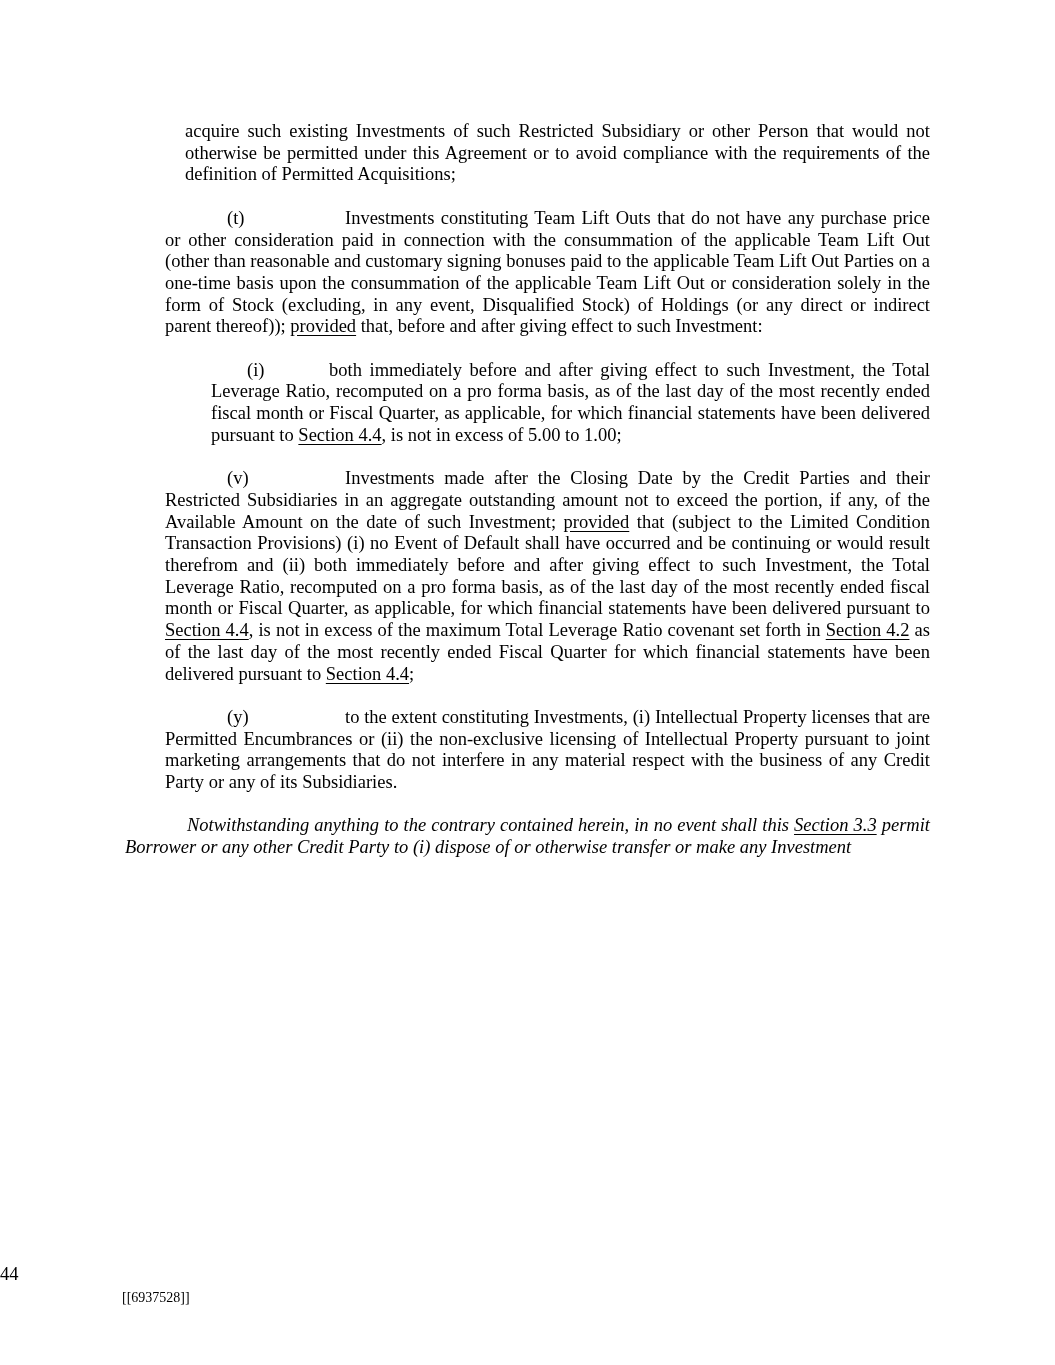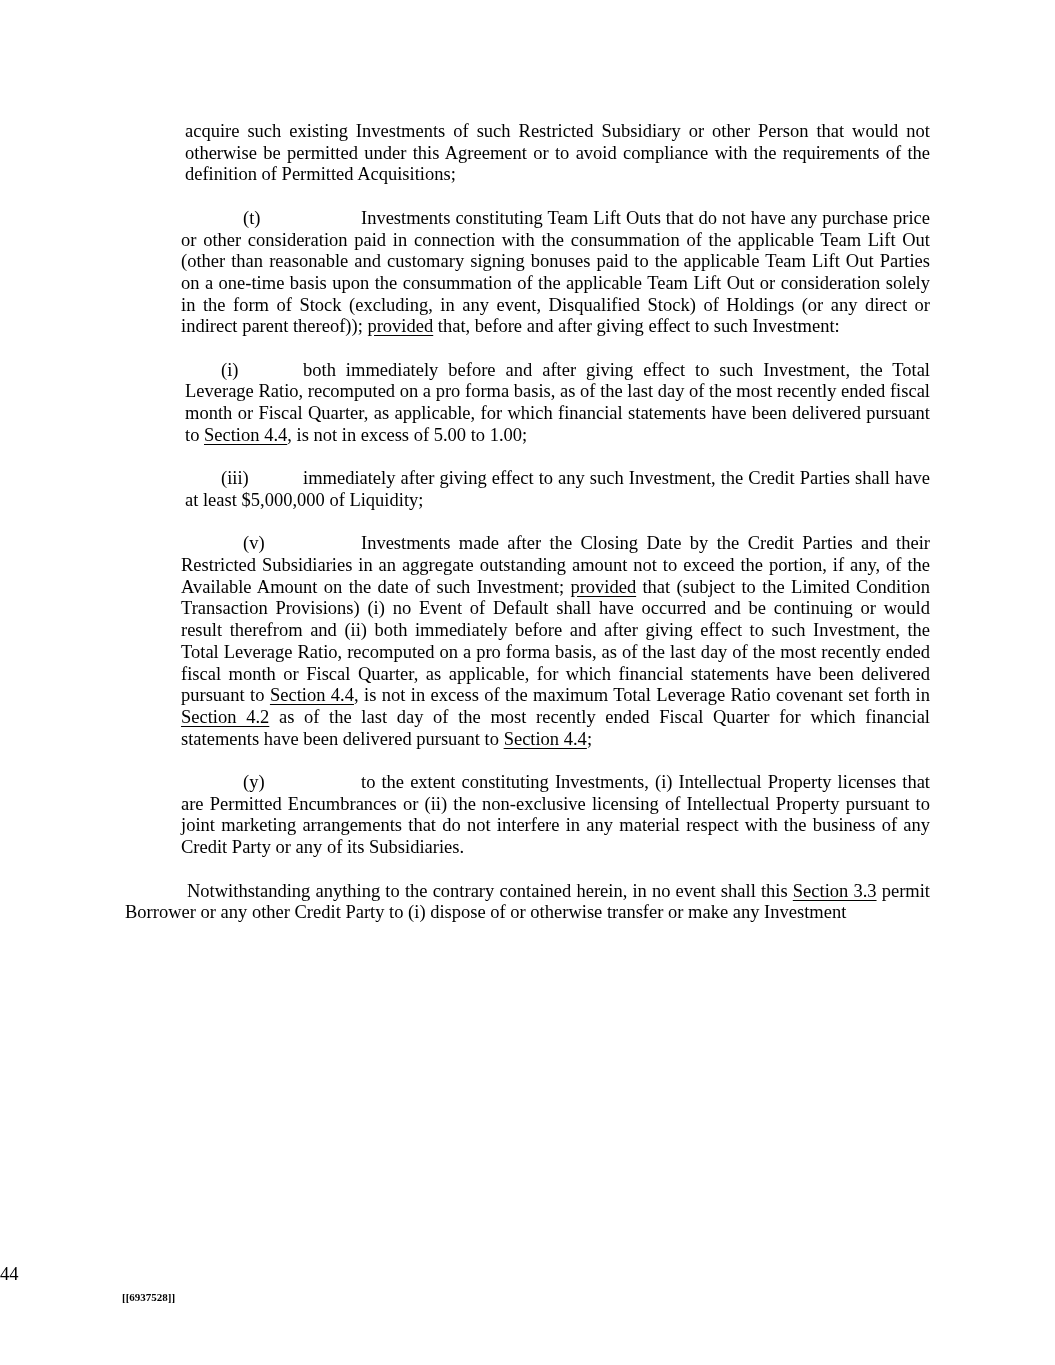--- a/index.html
+++ b/index.html
@@ -23,54 +23,52 @@
     left: 125px;
     top: 121px;
     width: 805px;
   }
   .para {
     margin: 0 0 21.7px 0;
     text-align: justify;
     text-justify: inter-word;
   }
   .para.cont   { margin-left: 60px;  text-indent: 0; }
-  .para.letter { margin-left: 56px;  text-indent: 62px; }
-  .para.sub    { margin-left: 60px; text-indent: 36px; }
-  .para.outer  { margin-left: 0;     text-indent: 62px; margin-bottom: 0; }
+  .para.letter { margin-left: 40px;  text-indent: 62px; }
+  .para.sub    { margin-left: 86px; text-indent: 36px; }
+  .para.outer  { margin-left: 0;     text-indent: 62px; margin-bottom: 0; font-style: italic; }
   .plabel {
     display: inline-block;
     text-indent: 0;
   }
   .para.letter .plabel { width: 118px; }
   .para.sub .plabel    { width: 82px; }
   .ul { text-decoration: underline; text-underline-offset: 3px; }
   .page-number {
     position: absolute;
     left: 0;
     top: 1264px;
     width: 1055px;
     text-align: left;
   }
   .footer-id {
     position: absolute;
     left: 122px;
     top: 1290px;
-    font-size: 11px;
+    font-size: 14px;
     line-height: 15px;
-    font-weight: bold;
   }
 </style>
 </head>
 <body>
 
 <div class="page">
   <div class="doc-body" id="doc-body">
       <p class="para cont"><span>acquire such existing Investments of such Restricted Subsidiary or other Person that would not otherwise be permitted under this Agreement or to avoid compliance with the requirements of the definition of Permitted Acquisitions;</span></p>
       <p class="para letter"><span class="plabel">(t)</span><span>Investments constituting Team Lift Outs that do not have any purchase price or other consideration paid in connection with the consummation of the applicable Team Lift Out (other than reasonable and customary signing bonuses paid to the applicable Team Lift Out Parties on a one-time basis upon the consummation of the applicable Team Lift Out or consideration solely in the form of Stock (excluding, in any event, Disqualified Stock) of Holdings (or any direct or indirect parent thereof)); </span><span class="ul">provided</span><span> that, before and after giving effect to such Investment:</span></p>
       <p class="para sub"><span class="plabel">(i)</span><span>both immediately before and after giving effect to such Investment, the Total Leverage Ratio, recomputed on a pro forma basis, as of the last day of the most recently ended fiscal month or Fiscal Quarter, as applicable, for which financial statements have been delivered pursuant to </span><span class="ul">Section 4.4</span><span>, is not in excess of 5.00 to 1.00;</span></p>
-      <p class="para sub"><span class="plabel">(iii)</span><span>immediately after giving effect to any such Investment, the Credit Parties shall have at least $5,000,000 of Liquidity;</span></p>
       <p class="para letter"><span class="plabel">(v)</span><span>Investments made after the Closing Date by the Credit Parties and their Restricted Subsidiaries in an aggregate outstanding amount not to exceed the portion, if any, of the Available Amount on the date of such Investment; </span><span class="ul">provided</span><span> that (subject to the Limited Condition Transaction Provisions) (i) no Event of Default shall have occurred and be continuing or would result therefrom and (ii) both immediately before and after giving effect to such Investment, the Total Leverage Ratio, recomputed on a pro forma basis, as of the last day of the most recently ended fiscal month or Fiscal Quarter, as applicable, for which financial statements have been delivered pursuant to </span><span class="ul">Section 4.4</span><span>, is not in excess of the maximum Total Leverage Ratio covenant set forth in </span><span class="ul">Section 4.2</span><span> as of the last day of the most recently ended Fiscal Quarter for which financial statements have been delivered pursuant to </span><span class="ul">Section 4.4</span><span>;</span></p>
       <p class="para letter"><span class="plabel">(y)</span><span>to the extent constituting Investments, (i) Intellectual Property licenses that are Permitted Encumbrances or (ii) the non-exclusive licensing of Intellectual Property pursuant to joint marketing arrangements that do not interfere in any material respect with the business of any Credit Party or any of its Subsidiaries.</span></p>
       <p class="para outer"><span>Notwithstanding anything to the contrary contained herein, in no event shall this </span><span class="ul">Section 3.3</span><span> permit Borrower or any other Credit Party to (i) dispose of or otherwise transfer or make any Investment</span></p>
     </div>
   <div class="page-number">44</div>
   <div class="footer-id">[[6937528]]</div>
 </div>
 
 </body></html>

